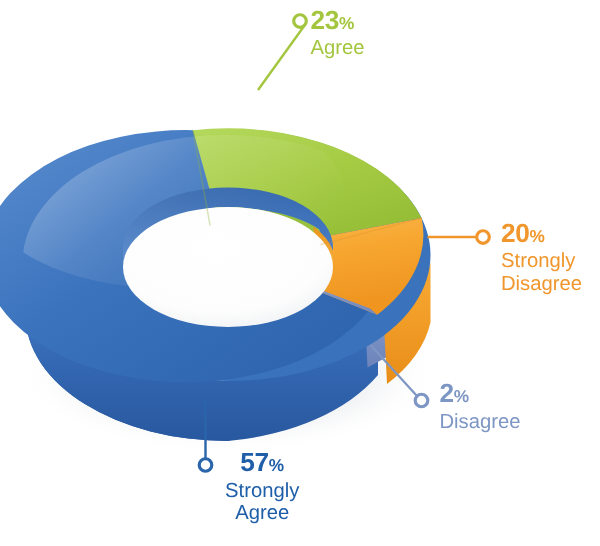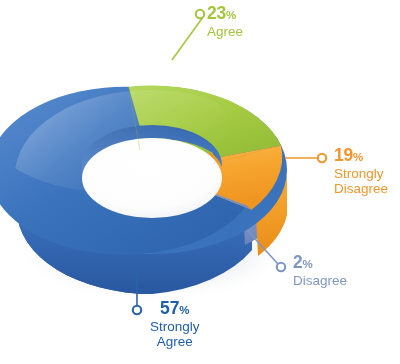--- a/index.html
+++ b/index.html
@@ -185,21 +185,21 @@
       <circle cx="137" cy="310" r="4.2" fill="#ffffff" stroke="#2a64aa" stroke-width="2.1"></circle>
     </g>
   </svg>
 
   <div class="callout c-green" id="cal-agree">
     <span class="pct">23</span><span class="sym">%</span>
     <span class="cap">Agree</span>
   </div>
 
   <div class="callout c-orange" id="cal-sdis">
-    <span class="pct">19</span><span class="sym">%</span>
+    <span class="pct">20</span><span class="sym">%</span>
     <span class="cap">Strongly</span>
     <span class="cap2">Disagree</span>
   </div>
 
   <div class="callout c-slate" id="cal-dis">
     <span class="pct">2</span><span class="sym">%</span>
     <span class="cap">Disagree</span>
   </div>
 
   <div class="callout c-blue" id="cal-sagr">

